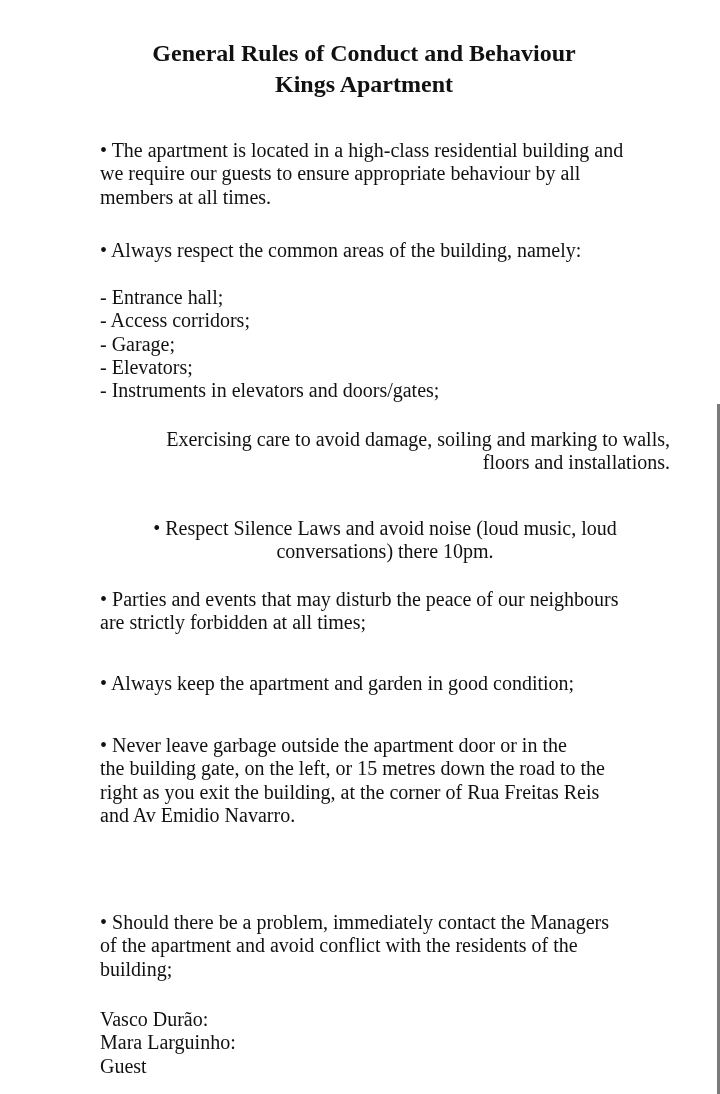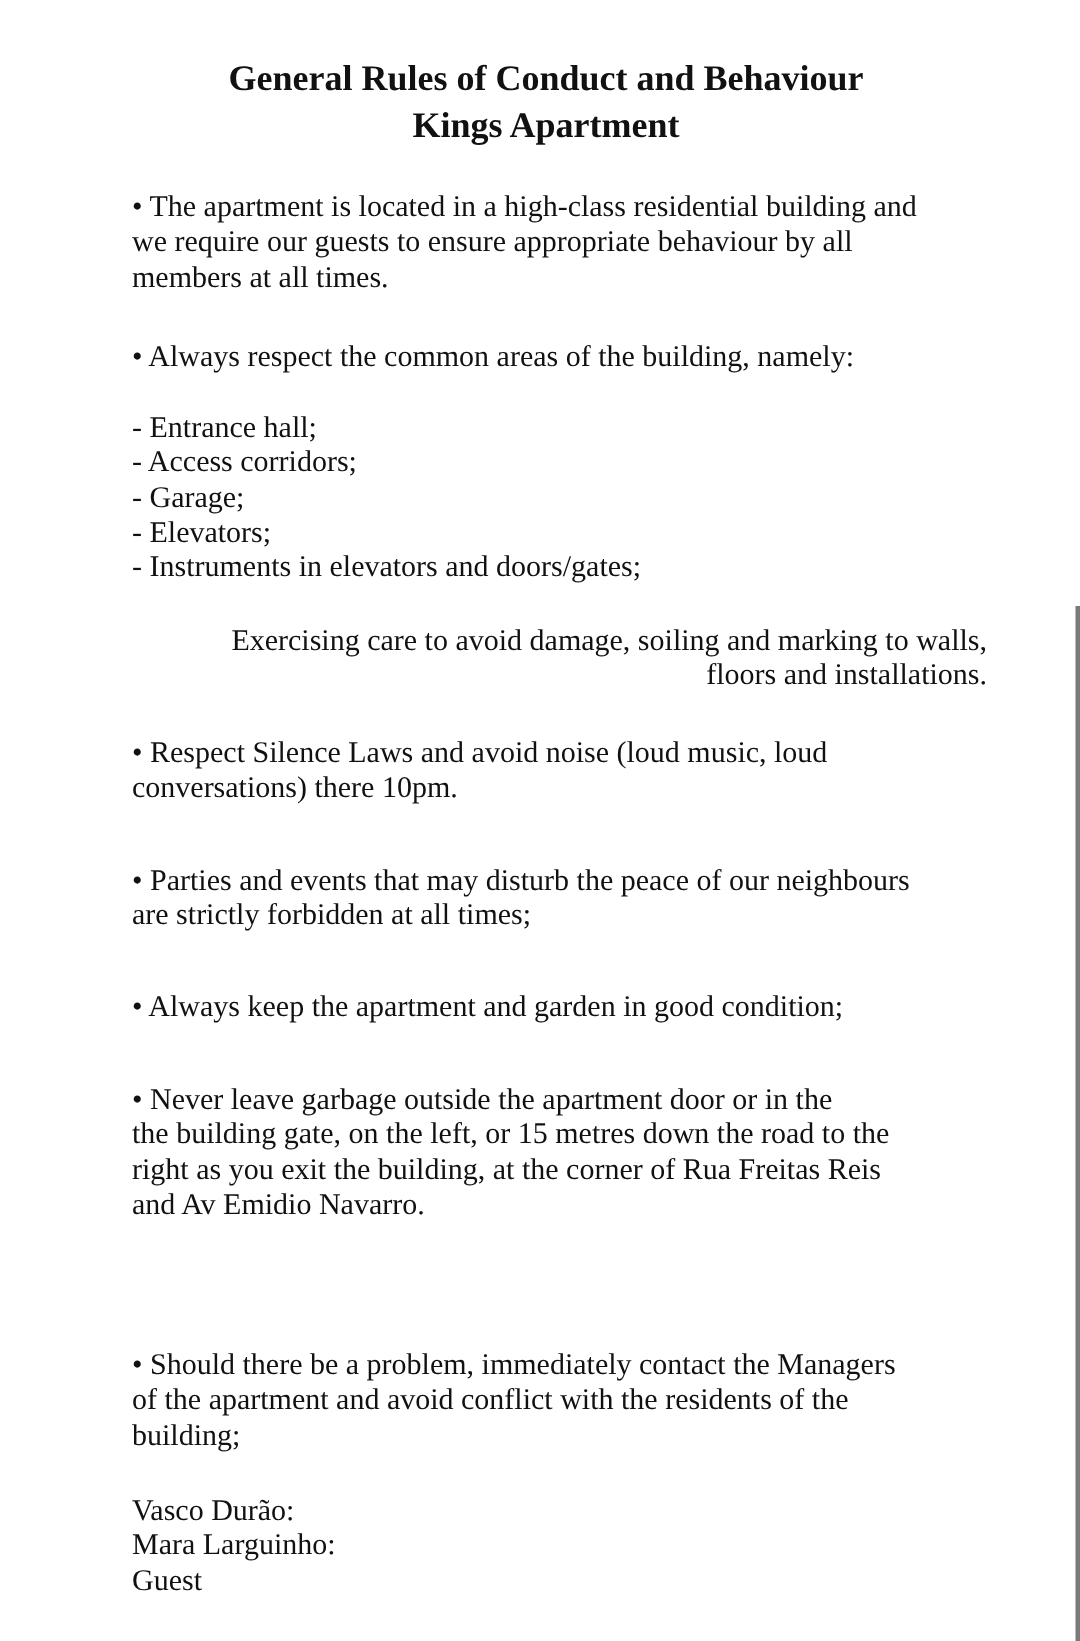--- a/index.html
+++ b/index.html
@@ -33,21 +33,21 @@
       margin: 0;
     }
     .title.t1 { top: 38px; left: 4px; }
     .title.t2 { top: 69px; left: 4px; }
     .block {
       position: absolute;
       left: 88px;
       width: 570px;
       font-size: 20px;
       line-height: 23.3px;
-      margin: 0;
+      margin: 12px;
       white-space: nowrap;
     }
     .line { display: block; height: 23.3px; }
     .scrollbar {
       position: absolute;
       left: 717px;
       top: 404px;
       width: 3px;
       height: 690px;
       background: #7a7a7a;
@@ -77,21 +77,21 @@
     <span class="line">- Garage;</span>
     <span class="line">- Elevators;</span>
     <span class="line">- Instruments in elevators and doors/gates;</span>
   </div>
 
   <div class="block" style="top:416px;text-align:right;">
     <span class="line">Exercising care to avoid damage, soiling and marking to walls,</span>
     <span class="line">floors and installations.</span>
   </div>
 
-  <div class="block" style="top:491px;">
+  <div class="block" style="top:505px;text-align:center;">
     <span class="line">• Respect Silence Laws and avoid noise (loud music, loud</span>
     <span class="line">conversations) there 10pm.</span>
   </div>
 
   <div class="block" style="top:576px;">
     <span class="line">• Parties and events that may disturb the peace of our neighbours</span>
     <span class="line">are strictly forbidden at all times;</span>
   </div>
 
   <div class="block" style="top:660px;">

